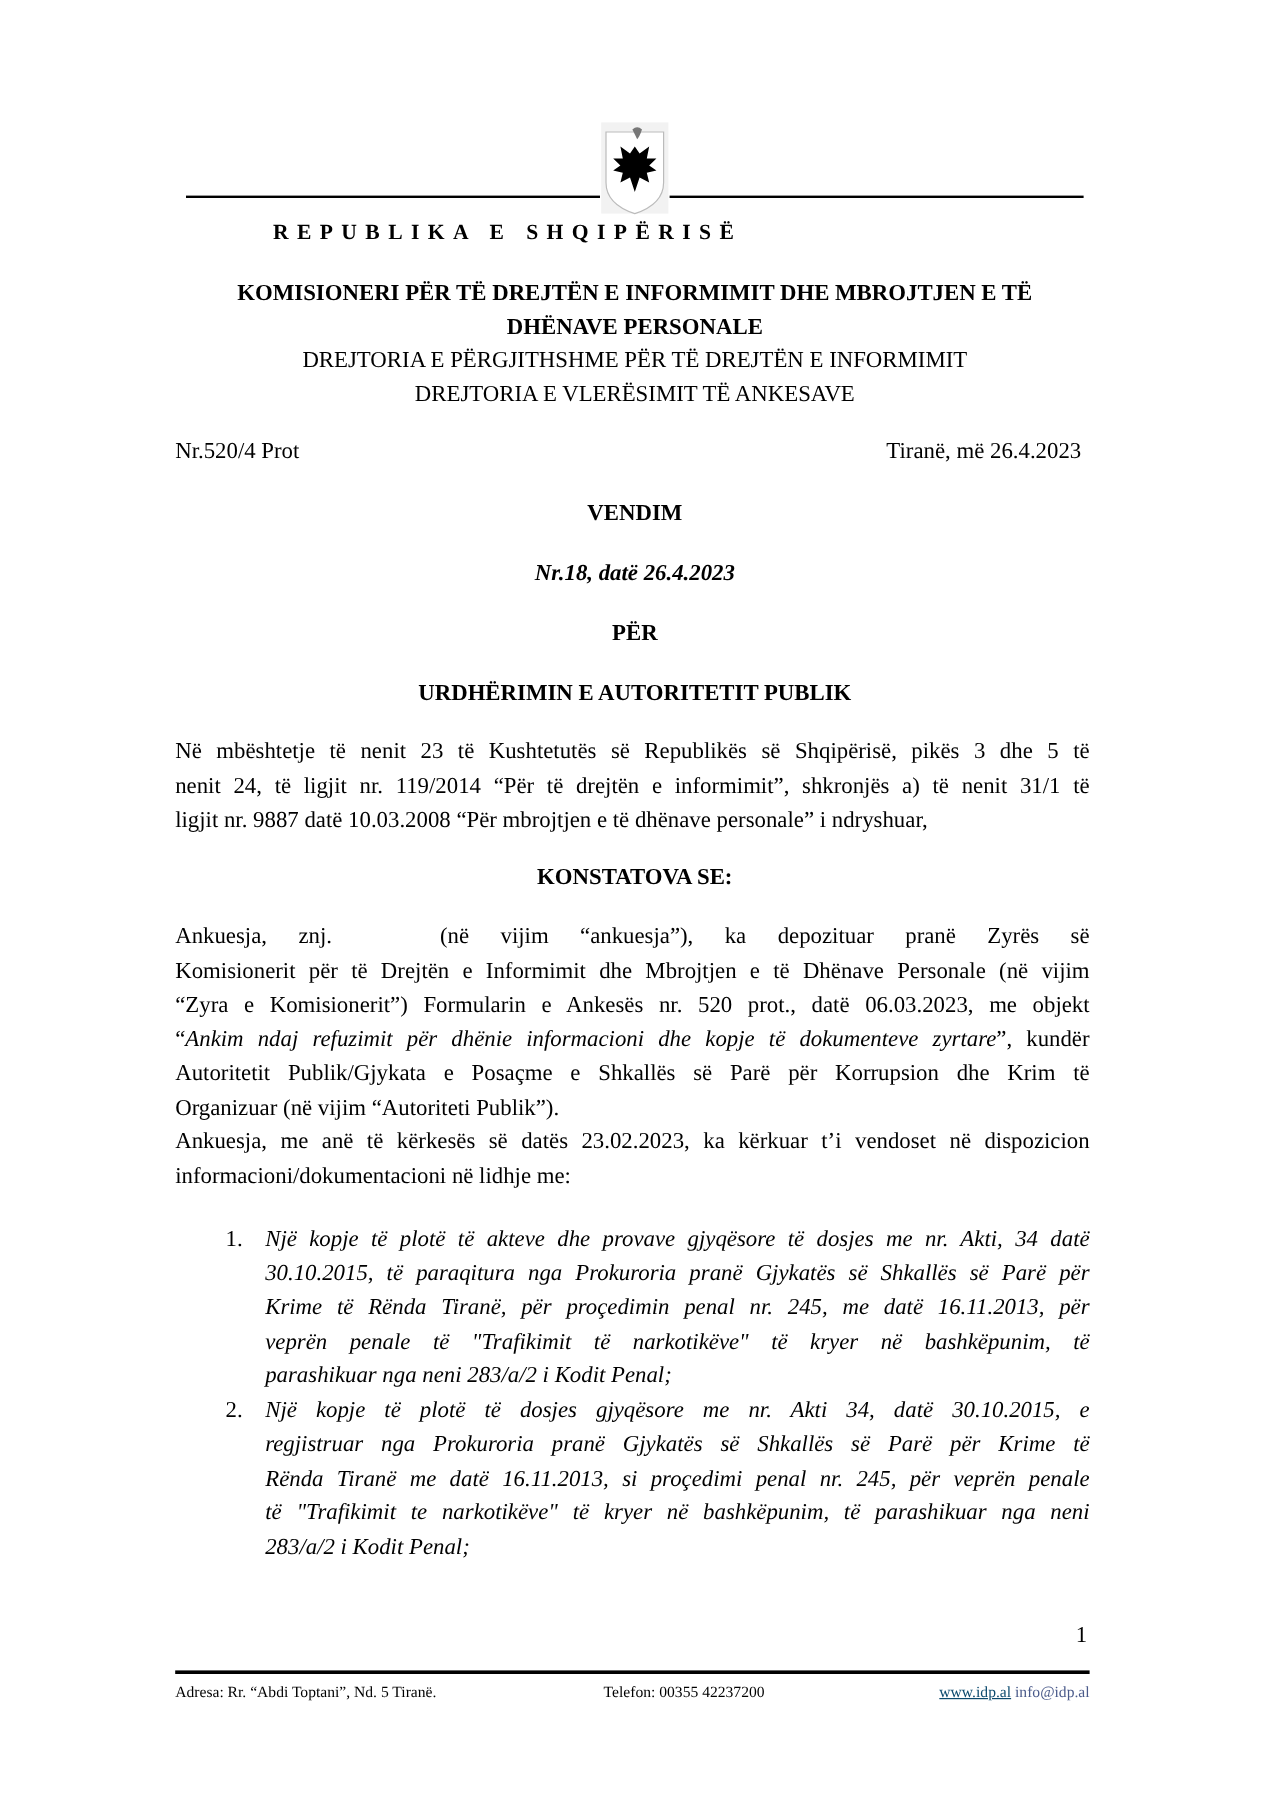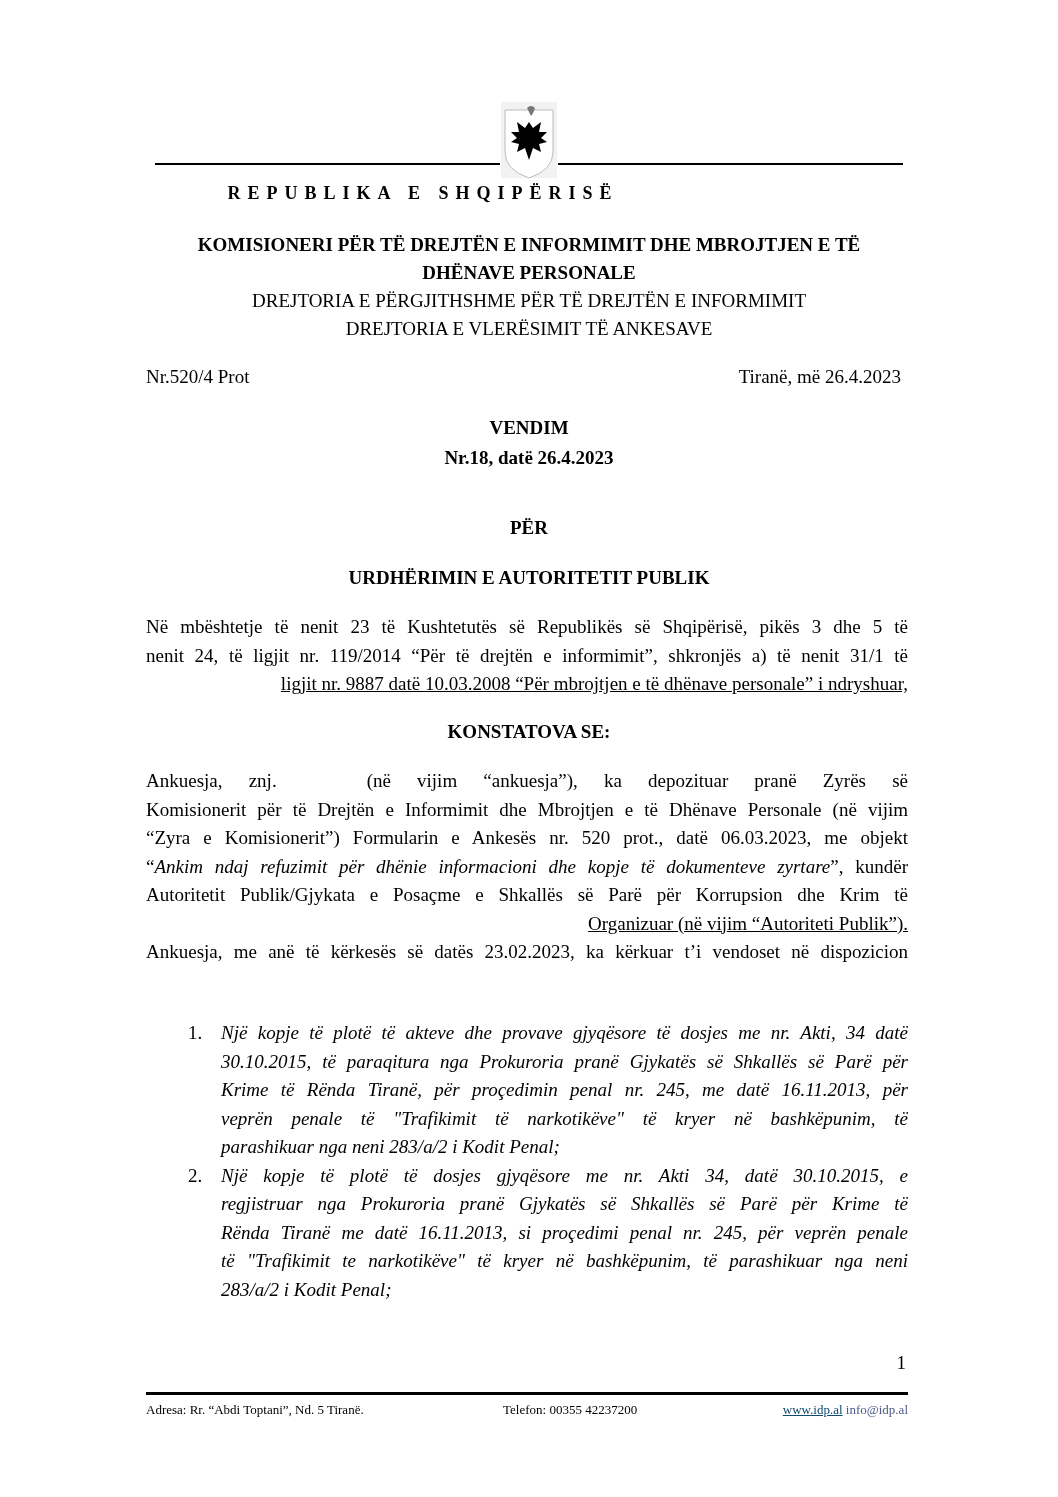--- a/index.html
+++ b/index.html
@@ -10,21 +10,21 @@
   .hr-top-l { left:155px; top:163px; width:345px; height:2px; background:#000; }
   .hr-top-r { left:558px; top:163px; width:345px; height:2px; background:#000; }
   .republic { left:0; width:846px; top:183px; text-align:center; font-weight:bold;
               font-size:18px; letter-spacing:7px; }
   .center { left:150px; width:758px; text-align:center; font-size:19px; line-height:28px; }
   .bold { font-weight:bold;text-align:center; }
   .ref-left { left:146px; top:366px; font-size:19px; }
   .ref-right { right:157px; top:366px; font-size:19px; }
   .para { left:146px; width:762px; font-size:19px; line-height:28.5px; text-align:justify; }
   .para .jl { display:block; text-align:justify; text-align-last:justify; }
-  .para .last { display:block; text-align:right;text-decoration:underline; }
+  .para .last { display:block; text-align:left; }
   .list { left:188px; width:720px; font-size:19px; line-height:28.5px; font-style:italic; }
   .li { position:relative; padding-left:33px; }
   .li .num { position:absolute; left:0; top:0; font-style:normal; }
   .li .jl { display:block; text-align:justify; text-align-last:justify; }
   .li .last { display:block; text-align:left; }
   .pageno { right:152px; top:1352px; font-size:19px; }
   .hr-bot { left:146px; top:1392px; width:762px; height:3px; background:#000; }
   .footer { top:1402px; font-size:13px; }
   .f1 { left:146px; } .f2 { left:503px; } .f3 { right:150px; }
   .link { color:#0c4a6e; text-decoration:underline; }
@@ -46,40 +46,41 @@
 
 <div class="abs center bold" style="top:231px;">KOMISIONERI PËR TË DREJTËN E INFORMIMIT DHE MBROJTJEN E TË</div>
 <div class="abs center bold" style="top:259px;">DHËNAVE PERSONALE</div>
 <div class="abs center" style="top:287px;">DREJTORIA E PËRGJITHSHME PËR TË DREJTËN E INFORMIMIT</div>
 <div class="abs center" style="top:315px;">DREJTORIA E VLERËSIMIT TË ANKESAVE</div>
 
 <div class="abs ref-left">Nr.520/4 Prot</div>
 <div class="abs ref-right">Tiranë, më 26.4.2023</div>
 
 <div class="abs center bold" style="top:414px;">VENDIM</div>
-<div class="abs center bold" style="top:444px;">Nr.18, datë 26.4.2023</div>
+<div class="abs center bold" style="top:464px;font-style:italic;">Nr.18, datë 26.4.2023</div>
 <div class="abs center bold" style="top:514px;">PËR</div>
 <div class="abs center bold" style="top:564px;">URDHËRIMIN E AUTORITETIT PUBLIK</div>
 
 <div class="abs para" style="top:613px;">
   <span class="jl">Në mbështetje të nenit 23 të Kushtetutës së Republikës së Shqipërisë, pikës 3 dhe 5 të</span>
   <span class="jl">nenit 24, të ligjit nr. 119/2014 “Për të drejtën e informimit”, shkronjës a) të nenit 31/1 të</span>
   <span class="last">ligjit nr. 9887 datë 10.03.2008 “Për mbrojtjen e të dhënave personale” i ndryshuar,</span>
 </div>
 
 <div class="abs center bold" style="top:718px;">KONSTATOVA SE:</div>
 
 <div class="abs para" style="top:767px;">
   <span class="jl"><span>Ankuesja, znj.</span><span style="display:inline-block;width:90px;"></span><span>(në vijim “ankuesja”), ka depozituar pranë Zyrës së</span></span>
   <span class="jl">Komisionerit për të Drejtën e Informimit dhe Mbrojtjen e të Dhënave Personale (në vijim</span>
   <span class="jl">“Zyra e Komisionerit”) Formularin e Ankesës nr. 520 prot., datë 06.03.2023, me objekt</span>
   <span class="jl"><span>“</span><i>Ankim ndaj refuzimit për dhënie informacioni dhe kopje të dokumenteve zyrtare</i><span>”, kundër</span></span>
   <span class="jl">Autoritetit Publik/Gjykata e Posaçme e Shkallës së Parë për Korrupsion dhe Krim të</span>
   <span class="last">Organizuar (në vijim “Autoriteti Publik”).</span>
   <span class="jl">Ankuesja, me anë të kërkesës së datës 23.02.2023, ka kërkuar t’i vendoset në dispozicion</span>
+  <span class="last">informacioni/dokumentacioni në lidhje me:</span>
 </div>
 
 <div class="abs list" style="top:1019px;">
   <div class="li">
     <span class="num">1.</span>
     <span class="jl">Një kopje të plotë të akteve dhe provave gjyqësore të dosjes me nr. Akti, 34 datë</span>
     <span class="jl">30.10.2015, të paraqitura nga Prokuroria pranë Gjykatës së Shkallës së Parë për</span>
     <span class="jl">Krime të Rënda Tiranë, për proçedimin penal nr. 245, me datë 16.11.2013, për</span>
     <span class="jl">veprën penale të "Trafikimit të narkotikëve" të kryer në bashkëpunim, të</span>
     <span class="last">parashikuar nga neni 283/a/2 i Kodit Penal;</span>

